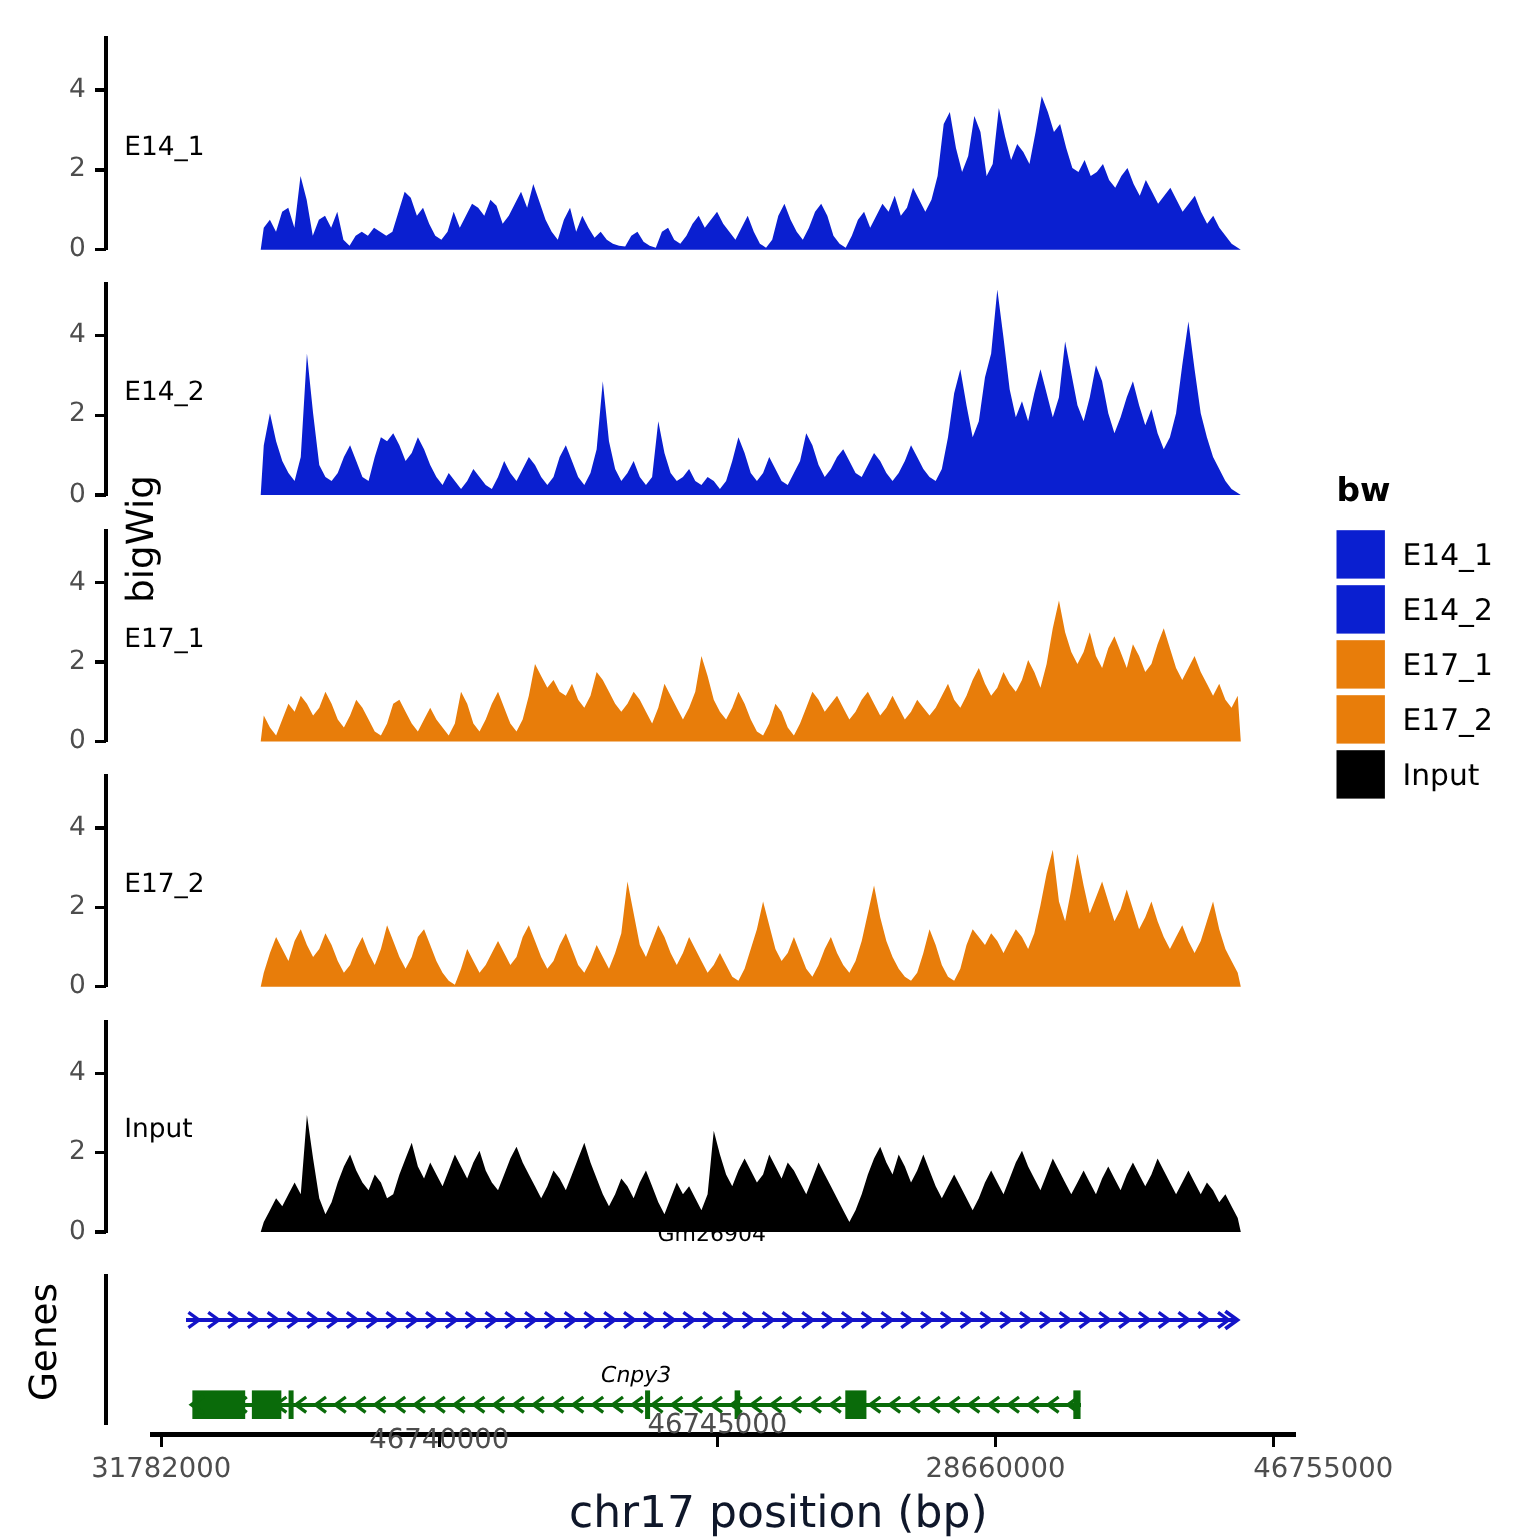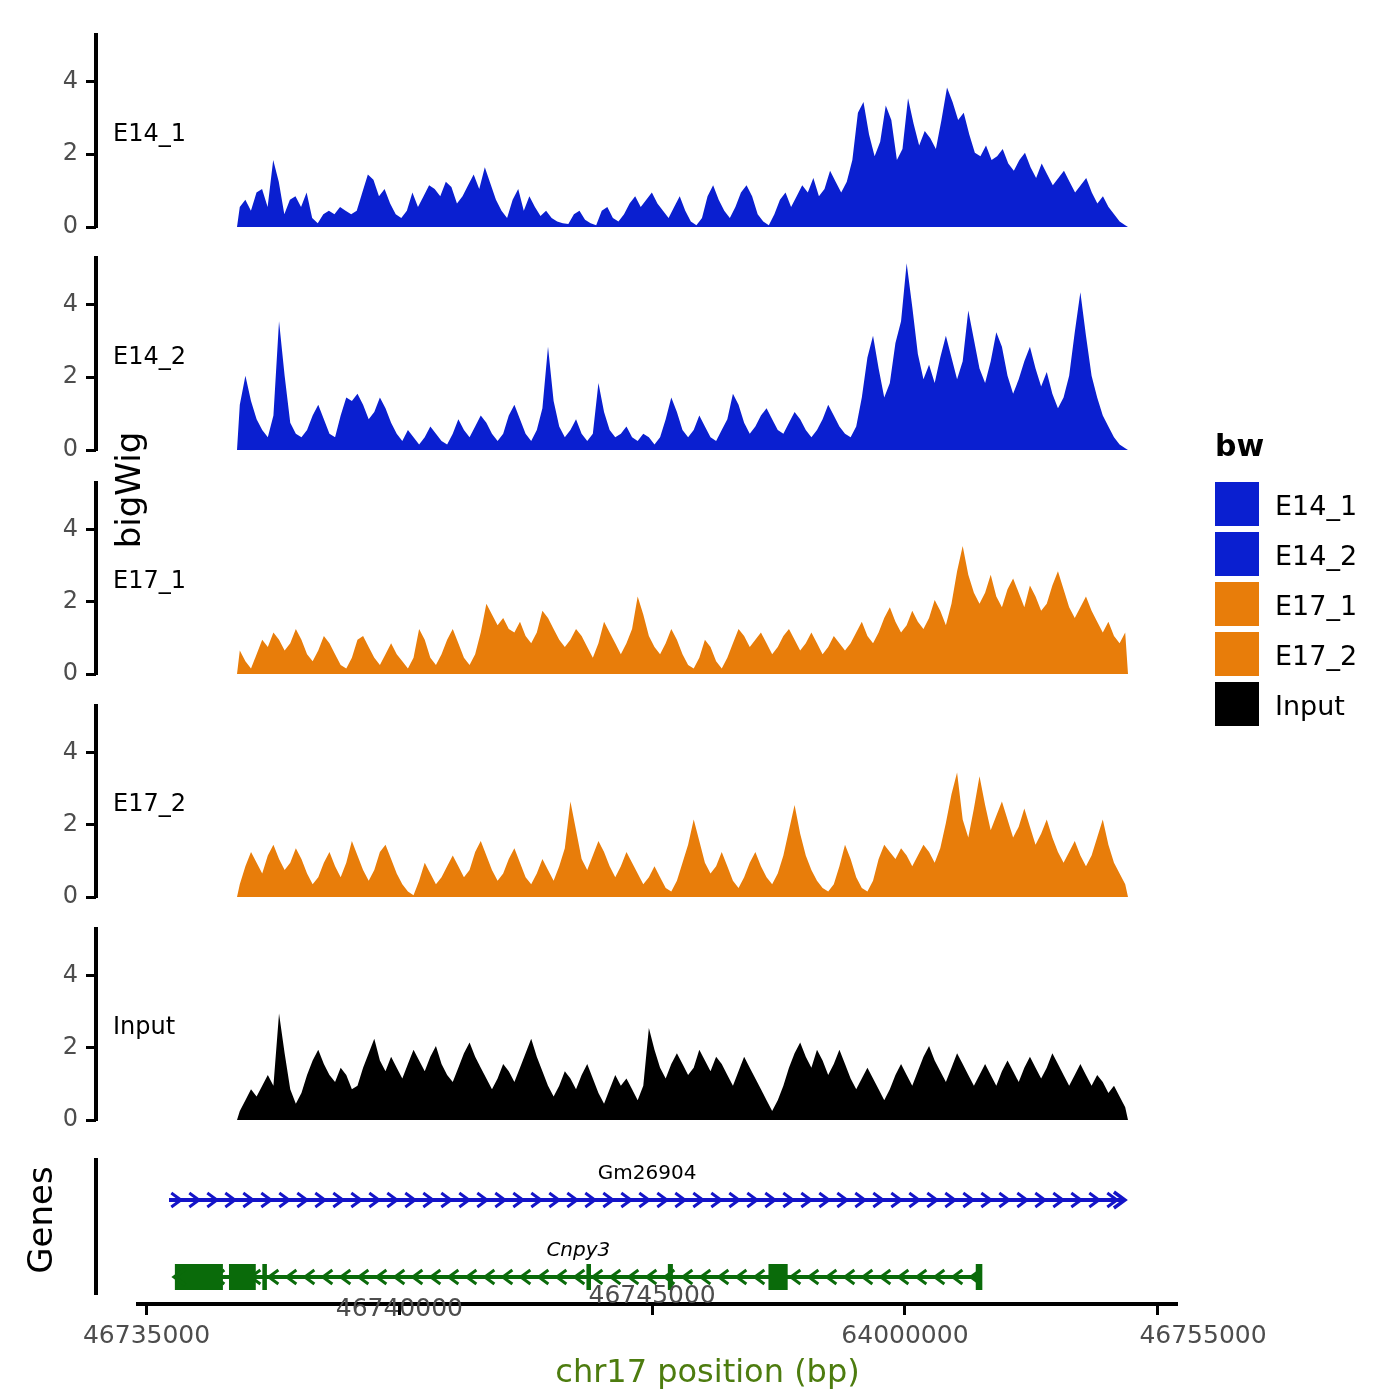--- a/index.html
+++ b/index.html
@@ -43,22 +43,22 @@
     transform: rotate(-90deg);
     transform-origin: 50% 50%;
     white-space: nowrap;
   }
   .xlabel {
     position: absolute;
     left: 237px;
     top: 1352px;
     width: 941px;
     text-align: center;
-    font-size: 32px;
-    color: #4d7c0f;
+    font-size: 40px;
+    color: #0f172a;
   }
   .tracklabel {
     position: absolute;
     font-size: 24px;
     color: #000000;
     white-space: nowrap;
   }
   .ticktext {
     position: absolute;
     font-size: 24px;
@@ -297,19 +297,19 @@
 <div class="ticktext" style="left: -4px; top: 513.701px; width: 82px;">4</div>
 <div class="tracklabel" style="left: 113px; top: 566.009px;">E17_1</div>
 <div class="ticktext" style="left: -4px; top: 881px; width: 82px;">0</div>
 <div class="ticktext" style="left: -4px; top: 808.85px; width: 82px;">2</div>
 <div class="ticktext" style="left: -4px; top: 736.701px; width: 82px;">4</div>
 <div class="tracklabel" style="left: 113px; top: 789.009px;">E17_2</div>
 <div class="ticktext" style="left: -4px; top: 1104px; width: 82px;">0</div>
 <div class="ticktext" style="left: -4px; top: 1031.85px; width: 82px;">2</div>
 <div class="ticktext" style="left: -4px; top: 959.701px; width: 82px;">4</div>
 <div class="tracklabel" style="left: 113px; top: 1012.01px;">Input</div>
-<div class="gene-name" style="left: 527.112px; top: 1160px; width: 240px;">Gm26904</div>
+<div class="gene-name" style="left: 527.112px; top: 1109px; width: 240px;">Gm26904</div>
 <div class="gene-name" style="left: 458.35px; top: 1237px; width: 240px; font-style: italic;">Cnpy3</div>
-<div class="xticktext" style="left: 36.5607px; top: 1320px; width: 220px;">46735000</div>
+<div class="xticktext" style="left: 36.5607px; top: 1320px; width: 220px;">31782000</div>
 <div class="xticktext" style="left: 289.364px; top: 1293px; width: 220px;">46740000</div>
 <div class="xticktext" style="left: 542.168px; top: 1280px; width: 220px;">46745000</div>
-<div class="xticktext" style="left: 794.972px; top: 1320px; width: 220px;">64000000</div>
+<div class="xticktext" style="left: 794.972px; top: 1320px; width: 220px;">28660000</div>
 <div class="xticktext" style="left: 1093px; top: 1320px; width: 220px;">46755000</div>
 
 </body></html>

